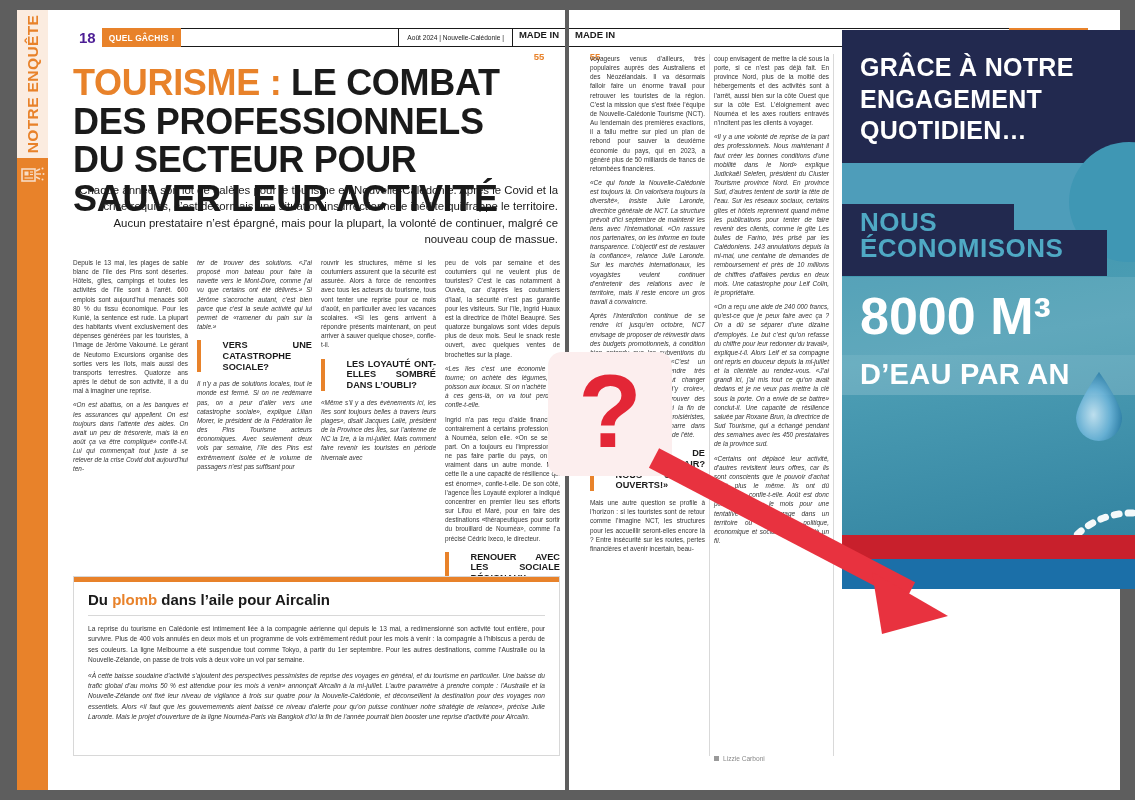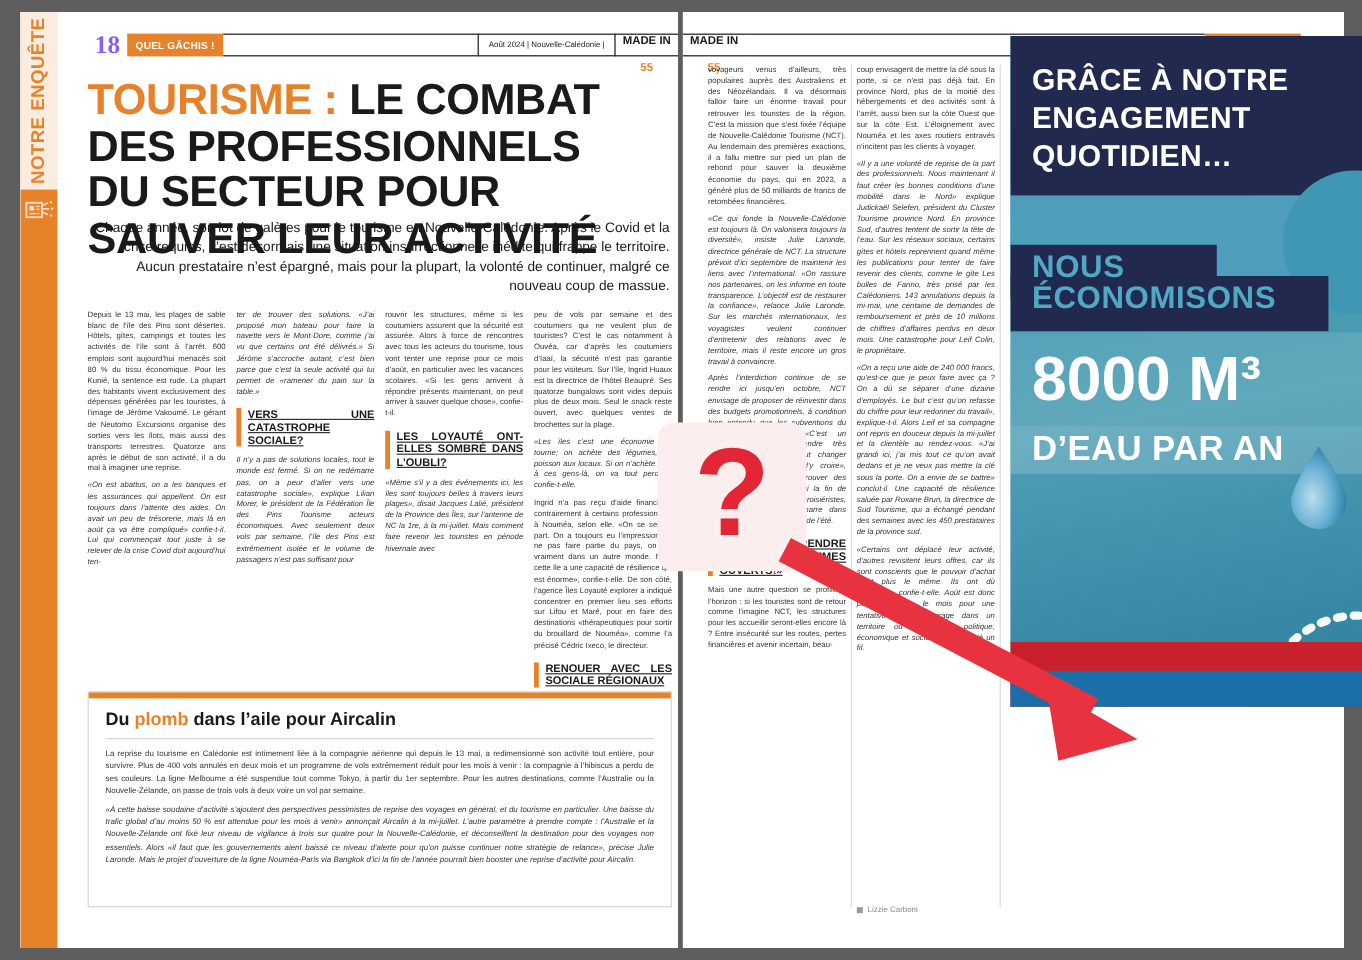--- a/index.html
+++ b/index.html
@@ -53,22 +53,22 @@
 
   
   .runhead {
     position:absolute; top:18px; height:19px;
     display:flex; align-items:stretch;
     font-size:8px;
   }
   .runhead .rule { flex:1 1 auto; border-top:1.6px solid #1a1a1a; border-bottom:1.6px solid #1a1a1a;
                    background:#fff; }
   .rh-folio {
-    font-weight:bold; font-size:21px; color:#8b5cf6; line-height:19px;
-    padding:0 6px; display:flex; align-items:center;font-family:Liberation Serif, serif;
+    font-weight:bold; font-size:15px; color:#4c1d95; line-height:19px;
+    padding:0 6px; display:flex; align-items:center;
   }
   .rh-rubric {
     background:#e8822a; color:#fff; font-weight:bold; font-size:8.4px;
     letter-spacing:.2px; display:flex; align-items:center; padding:0 7px;
   }
   .rh-date {
     font-size:6.6px; color:#1a1a1a; display:flex; align-items:center;
     padding:0 8px; border-top:1.6px solid #1a1a1a; border-bottom:1.6px solid #1a1a1a;
     border-left:1px solid #1a1a1a;
     white-space:nowrap;
@@ -103,21 +103,21 @@
   .coltext p.it { font-style:italic; }
 
   .col { position:absolute; }
   #L-c1 { left:56px;  top:248px; width:115px; height:300px; }
   #L-c2 { left:180px; top:248px; width:115px; height:300px; }
   #L-c3 { left:304px; top:248px; width:115px; height:300px; }
   #L-c4 { left:428px; top:248px; width:115px; height:310px; }
 
   
   .kicker {
-    display:flex; gap:6px; margin:9px 0 7px 0; align-items:flex-start;text-decoration:underline;
+    display:flex; gap:22px; margin:9px 0 7px 0; align-items:flex-start;
   }
   .kicker .bar { width:3.5px; background:#e8822a; align-self:stretch; flex:0 0 3.5px; }
   .kicker .txt { font-weight:bold; font-size:9.2px; line-height:1.16; color:#1a1a1a; }
 
   
   #aircalin-box {
     position:absolute; left:56px; top:566px; width:487px; height:180px;
     border:1px solid #d8d8d8; background:#fff;
   }
   #aircalin-box .topbar { height:5px; background:#e8822a; }

